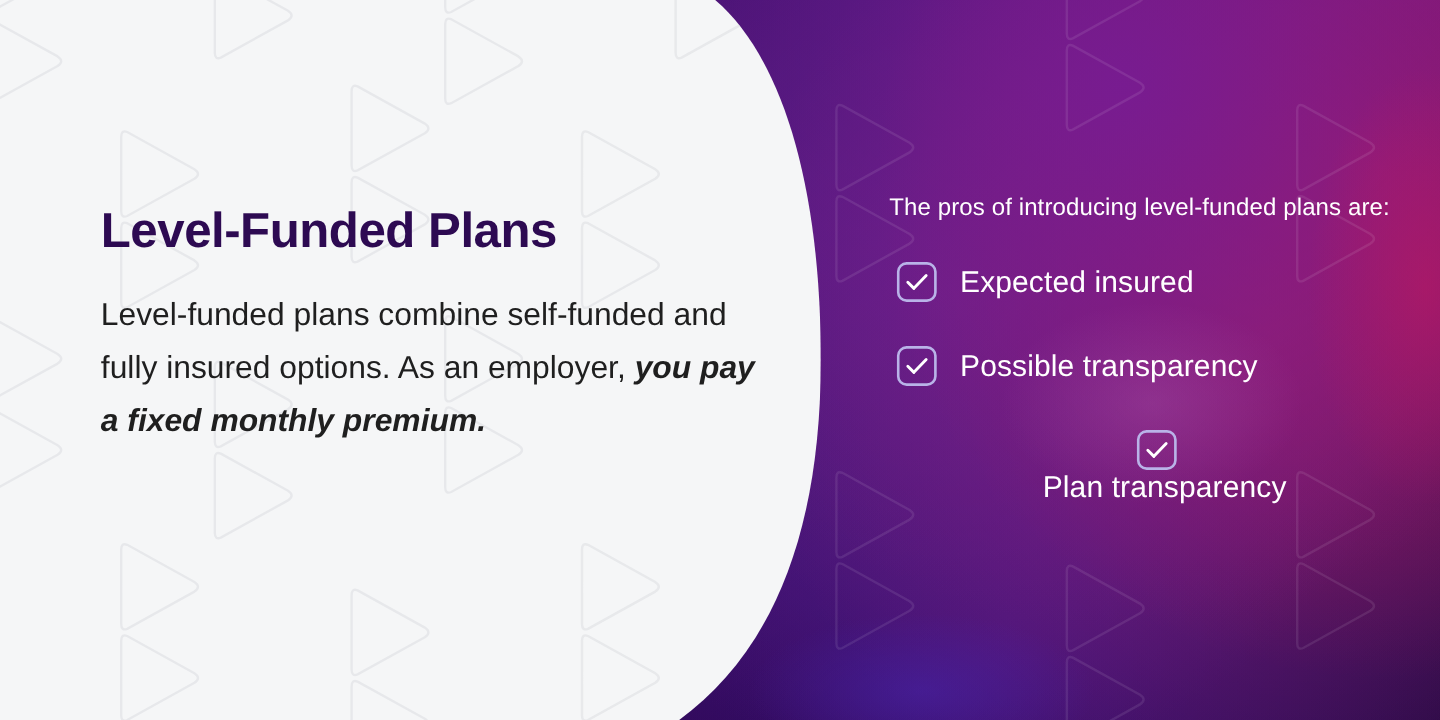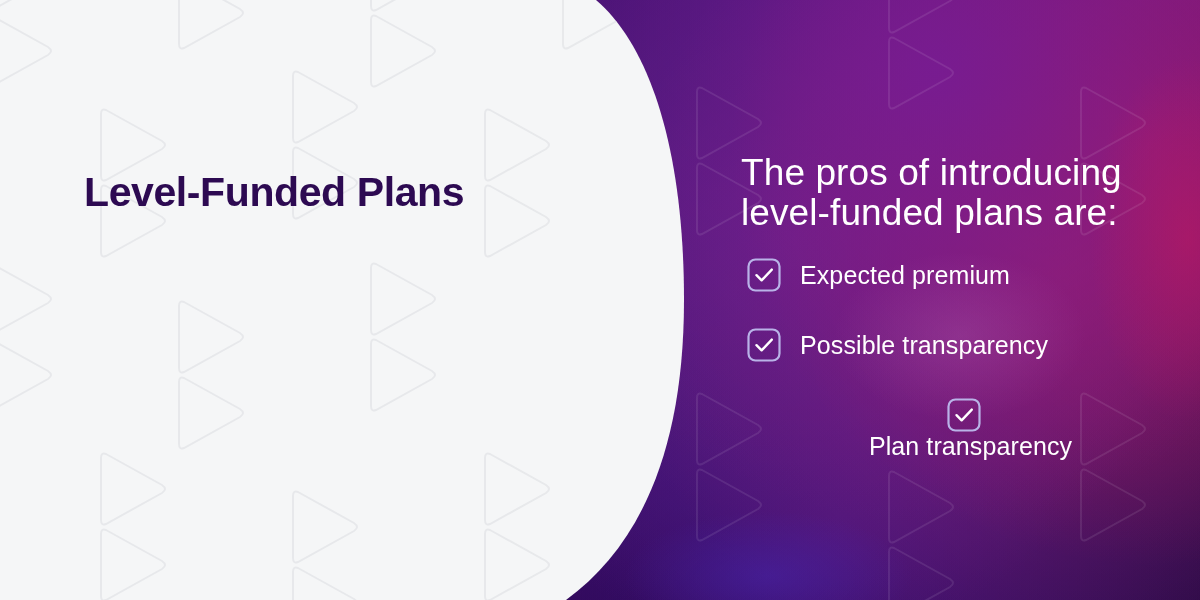--- a/index.html
+++ b/index.html
@@ -89,21 +89,21 @@
     font-style:italic;
   }
 
   
   .right-content {
     position:absolute;
     left:741px; top:153px;
     width:440px;
   }
   .pros-heading {
-    font-size:37px;
+    font-size:20px;
     line-height:40px;
     color:#ffffff;
     font-weight:400;
     letter-spacing:0.1px;
   }
   .pros-list {
     margin-top:25px;
     list-style:none;
   }
   .pros-item {
@@ -168,35 +168,36 @@
       <use href="#bowtieL" x="182" y="300"></use>
       <use href="#bowtieL" x="374" y="262"></use>
       <use href="#bowtieL" x="104" y="452"></use>
       <use href="#bowtieL" x="296" y="490"></use>
       <use href="#bowtieL" x="488" y="452"></use>
     </svg>
   </div>
 
   <div class="left-content">
     <h1 class="title">Level-Funded Plans</h1>
+    <p class="body-copy"><span>Level-funded plans combine self-funded and fully insured options. As an employer, </span><span class="emph">you pay a fixed monthly premium.</span></p>
   </div>
 
   <div class="right-content">
     <h2 class="pros-heading">The pros of introducing level-funded plans are:</h2>
 
     <ul class="pros-list">
 
       <li class="pros-item">
         <span class="checkbox">
           <svg width="34" height="34" viewBox="0 0 34 34" aria-hidden="true">
             <rect x="1.5" y="1.5" width="31" height="31" rx="7" ry="7" fill="none" stroke="#b9b3e8" stroke-width="2.2"></rect>
             <path d="M9.5 17.2 L14.6 22.3 L24.8 11.6" fill="none" stroke="#ffffff" stroke-width="2.4" stroke-linecap="round" stroke-linejoin="round"></path>
           </svg>
         </span>
-        <span class="pros-label">Expected premium</span>
+        <span class="pros-label">Expected insured</span>
       </li>
 
       <li class="pros-item">
         <span class="checkbox">
           <svg width="34" height="34" viewBox="0 0 34 34" aria-hidden="true">
             <rect x="1.5" y="1.5" width="31" height="31" rx="7" ry="7" fill="none" stroke="#b9b3e8" stroke-width="2.2"></rect>
             <path d="M9.5 17.2 L14.6 22.3 L24.8 11.6" fill="none" stroke="#ffffff" stroke-width="2.4" stroke-linecap="round" stroke-linejoin="round"></path>
           </svg>
         </span>
         <span class="pros-label">Possible transparency</span>

